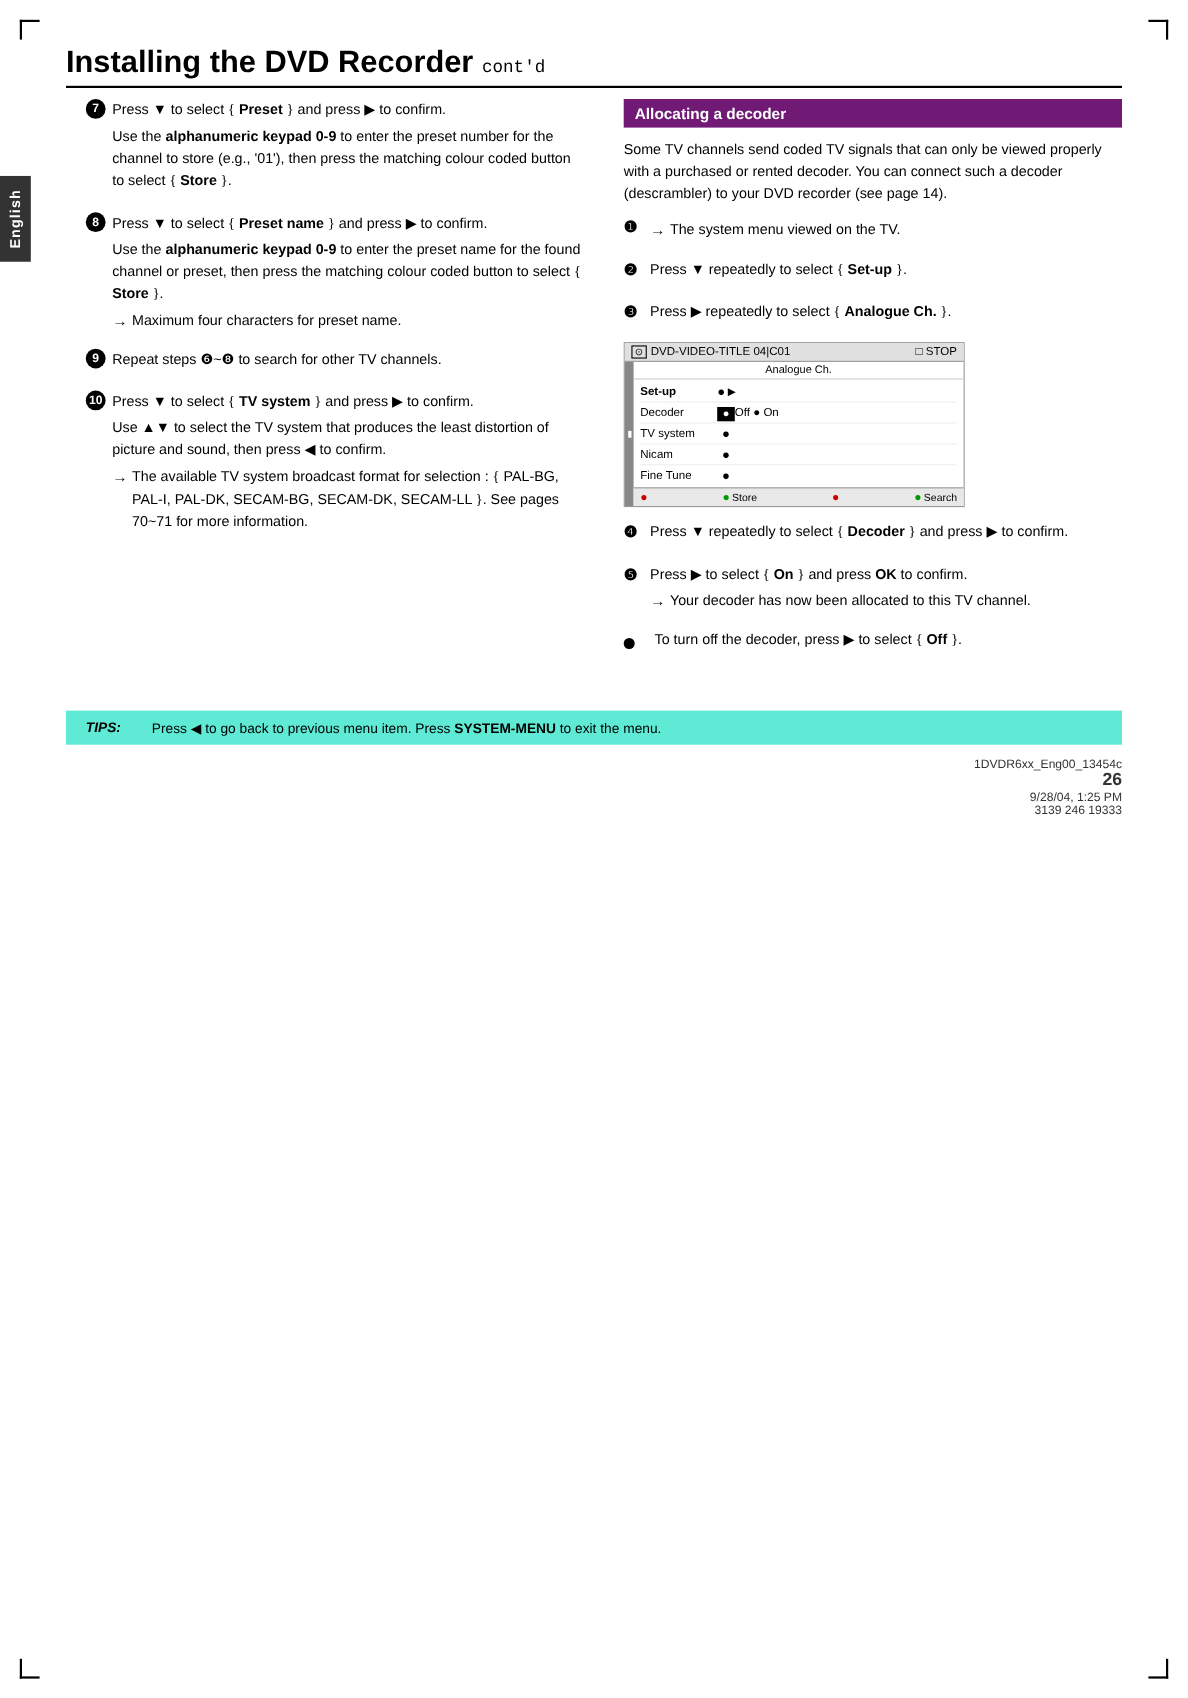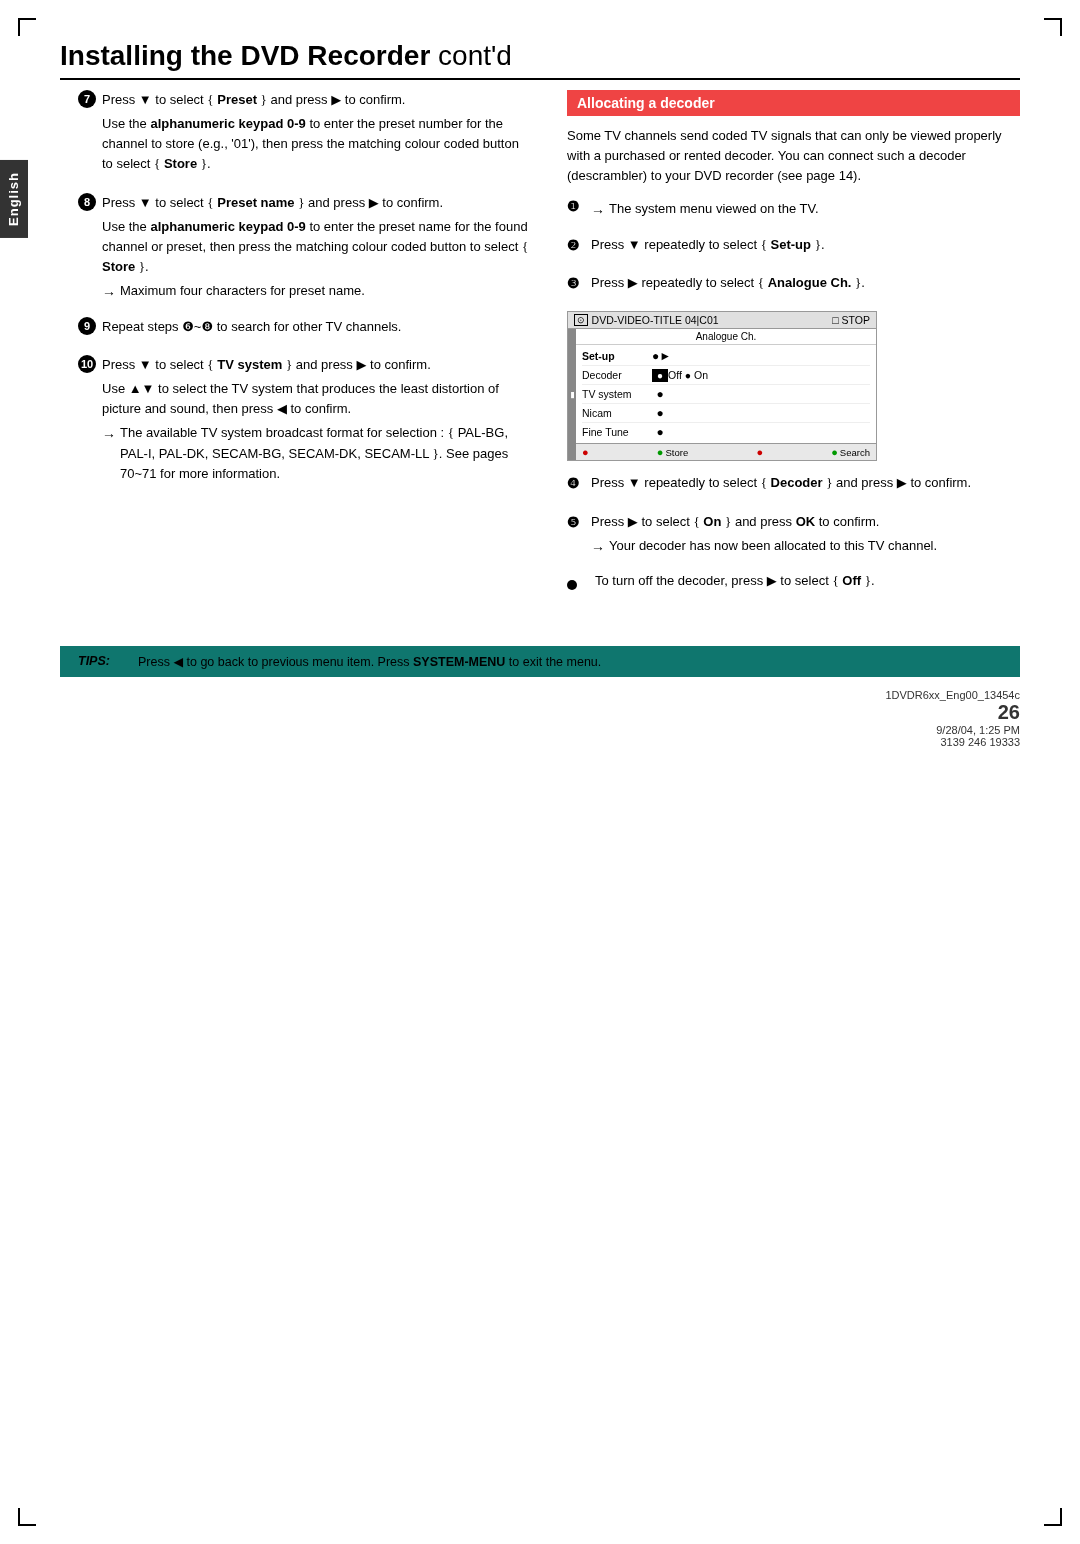--- a/index.html
+++ b/index.html
@@ -34,21 +34,22 @@
 
     .page-title {
       font-size: 28px;
       font-weight: bold;
       margin-bottom: 10px;
       padding-bottom: 6px;
       border-bottom: 2.5px solid #000;
     }
     .page-title span.normal {
       font-weight: normal;
-      font-size: 28px;
+      font-size: 16px;
+      font-family: Liberation Mono, monospace;
     }
 
     
     .side-tab {
       position: absolute;
       left: 0;
       top: 160px;
       background: #333;
       color: #fff;
       writing-mode: vertical-rl;
@@ -100,21 +101,21 @@
       gap: 4px;
       margin-top: 3px;
     }
     .arrow-note .arrow {
       font-size: 14px;
       min-width: 14px;
     }
 
     
     .section-heading {
-      background: #ef4444;
+      background: #701a75;
       color: #fff;
       font-size: 14px;
       font-weight: bold;
       padding: 5px 10px;
       margin-bottom: 10px;
     }
 
     
     .tv-menu-diagram {
       border: 1.5px solid #999;
@@ -213,21 +214,21 @@
     .dot-green { color: #090; font-size: 11px; }
     .decoder-highlight {
       background: #000;
       color: #fff;
       padding: 1px 5px;
       font-size: 10px;
     }
 
     
     .tips-bar {
-      background: #0f766e;
+      background: #5eead4;
       padding: 8px 18px;
       margin-top: 36px;
       font-size: 12.5px;
       display: flex;
       gap: 10px;
     }
     .tips-label {
       font-weight: bold;
       font-style: italic;
       min-width: 50px;
@@ -237,21 +238,21 @@
     .footer {
       display: flex;
       justify-content: space-between;
       align-items: flex-end;
       margin-top: 12px;
       font-size: 11px;
       color: #333;
       flex-direction: column;
     }
     .page-number {
-      font-size: 20px;
+      font-size: 16px;
       font-weight: bold;
     }
 
     b { font-weight: bold; }
 
     .circle-num {
       display: inline-block;
       width: 18px;
       height: 18px;
       border-radius: 50%;

